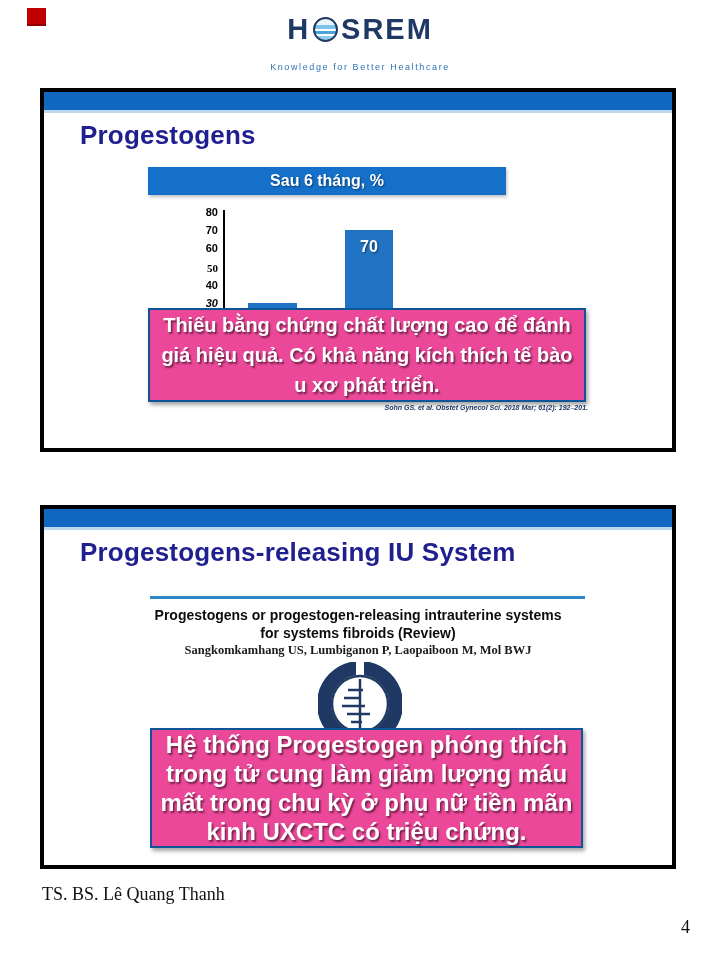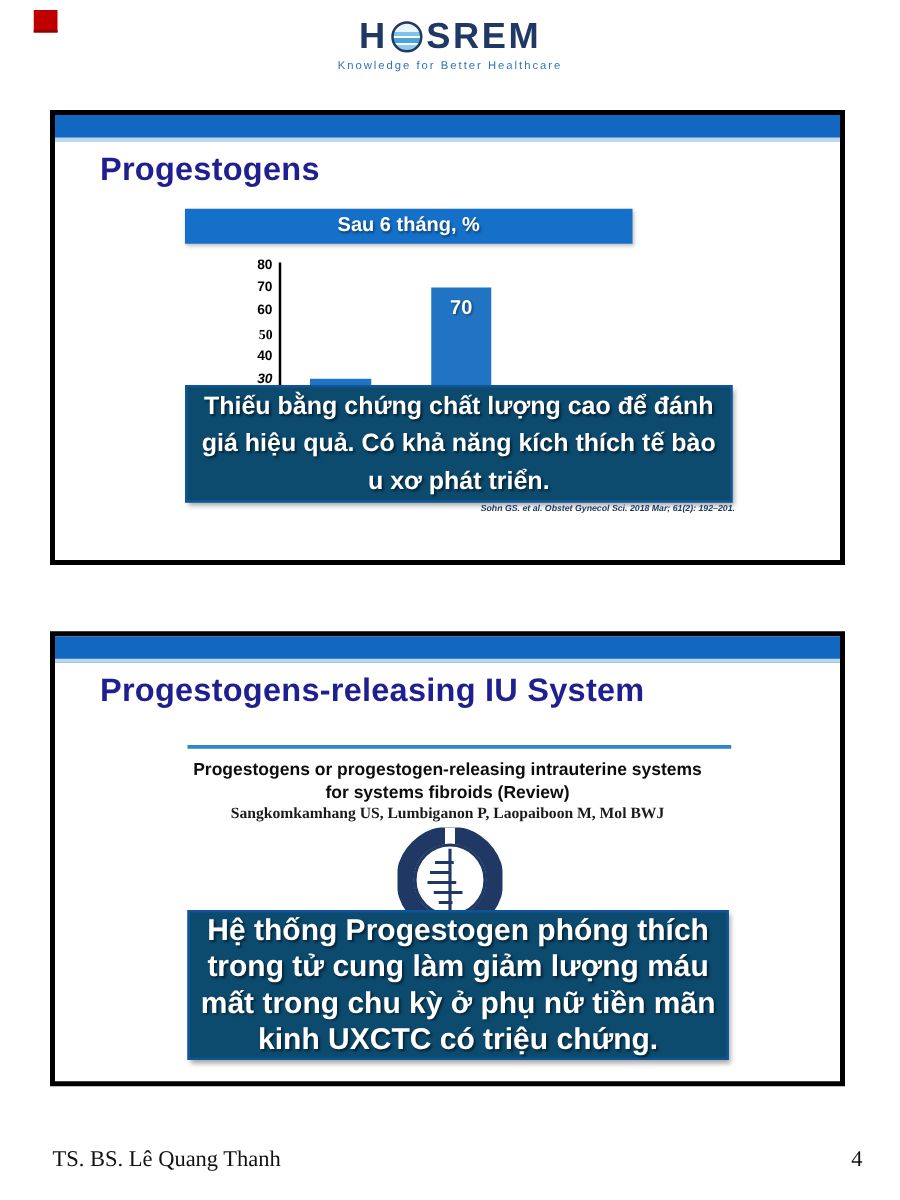--- a/index.html
+++ b/index.html
@@ -12,21 +12,21 @@
   
   .red-square{left:27px;top:8px;width:19px;height:16px;background:#c00000;border-bottom:2px solid #8f0000;}
   .logo-wrap{left:0;top:14px;width:720px;text-align:center;}
   .logo-line{display:flex;align-items:center;justify-content:center;gap:1px;}
   .logo-letters{font-size:29px;font-weight:bold;color:#1F3864;letter-spacing:2px;line-height:30px;}
   .globe{
     width:25px;height:25px;border-radius:50%;margin:0 2px;
     border:2px solid #1F3864;box-sizing:border-box;
     background:linear-gradient(180deg,#eaf6fc 0 30%,#7ec4e8 30% 48%,#ffffff 48% 56%,#4ba3d8 56% 72%,#ffffff 72% 80%,#8fccec 80% 100%);
   }
-  .tagline{font-size:9px;color:#2E74B5;letter-spacing:1.6px;margin-top:3px;}
+  .tagline{font-size:9px;color:#2E74B5;letter-spacing:1.6px;margin-top:18px;}
 
   
   .slide{
     left:40px;width:636px;height:364px;background:#ffffff;
     border:4px solid #000;box-sizing:border-box;
   }
   .slide-topbar{height:18px;background:#1267C1;border-bottom:3px solid #BDD7EE;}
   .slide-title{font-size:26px;font-weight:bold;color:#1f1f8f;letter-spacing:0.2px;}
 
   
@@ -35,42 +35,42 @@
     color:#fff;font-weight:bold;font-size:16px;text-align:center;line-height:28px;
     text-shadow:1px 1px 2px rgba(0,0,0,.45);box-shadow:1px 2px 3px rgba(0,0,0,.25);
   }
   .chart-plot{left:204px;top:206px;width:390px;height:104px;}
   .axis-line{position:absolute;left:19px;top:4px;width:2px;height:100px;background:#000;}
   .tick-label{position:absolute;right:376px;width:30px;text-align:right;font-size:11px;font-weight:bold;color:#000;transform:translateY(-50%);}
   .bar{position:absolute;background:#2174C4;}
   .bar-label{position:absolute;color:#fff;font-weight:bold;font-size:16px;text-align:center;text-shadow:1px 1px 2px rgba(0,0,0,.5);}
 
   .callout{
-    background:#0c4a6e;color:#ffffff;font-weight:bold;text-align:center;
+    background:#ec4899;color:#ffffff;font-weight:bold;text-align:center;
     border:2px solid #0F5496;box-sizing:border-box;
     text-shadow:1.5px 1.5px 2px rgba(0,0,0,.55);
     box-shadow:2px 3px 4px rgba(0,0,0,.35);
     display:flex;align-items:center;justify-content:center;
   }
   .callout-1{left:148px;top:308px;width:438px;height:94px;font-size:20px;line-height:30px;padding:0 6px;}
   .callout-2{left:150px;top:728px;width:433px;height:120px;font-size:24px;line-height:29px;padding:0 4px;}
 
   .citation{
     left:288px;top:404px;width:300px;text-align:right;
     font-size:7px;font-weight:bold;font-style:italic;color:#1F3864;
   }
 
   
   .title-underline{left:150px;top:596px;width:435px;height:3px;background:#2E85C8;}
   .review-title{left:78px;width:560px;text-align:center;font-weight:bold;color:#0d0d0d;font-size:14px;}
   .review-authors{left:78px;width:560px;text-align:center;font-family:"Liberation Serif",serif;font-weight:600;color:#1a1a1a;font-size:12.5px;}
   .cochrane{left:318px;top:662px;}
 
   
-  .footer-author{left:42px;top:917px;font-family:"Liberation Serif",serif;font-size:18px;color:#111;}
+  .footer-author{left:42px;top:884px;font-family:"Liberation Serif",serif;font-size:18px;color:#111;}
   .footer-page{left:640px;top:917px;width:50px;text-align:right;font-family:"Liberation Serif",serif;font-size:18px;color:#111;}
 </style>
 </head>
 <body>
 
 <div class="abs red-square"></div>
 
 <div class="abs logo-wrap">
   <div class="logo-line">
     <span class="logo-letters">H</span>

